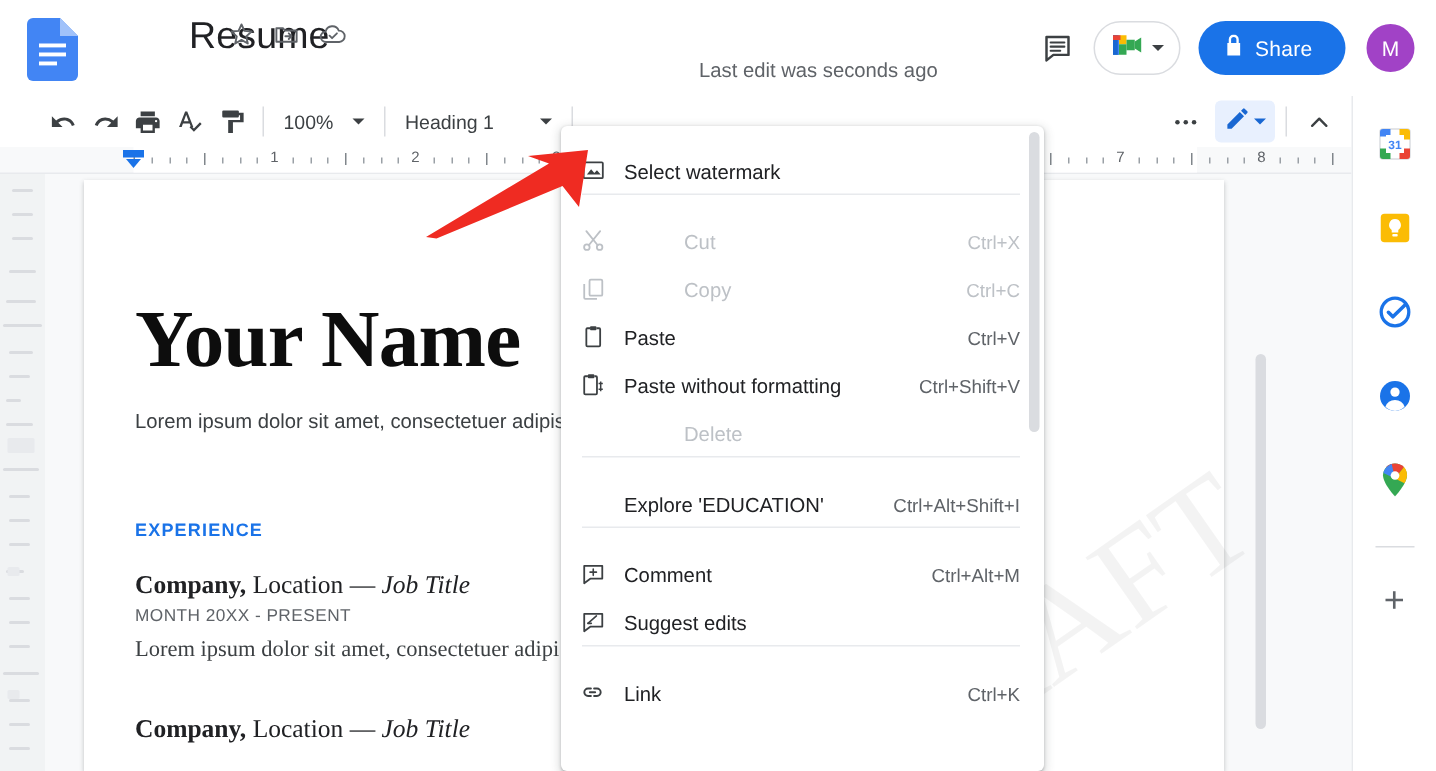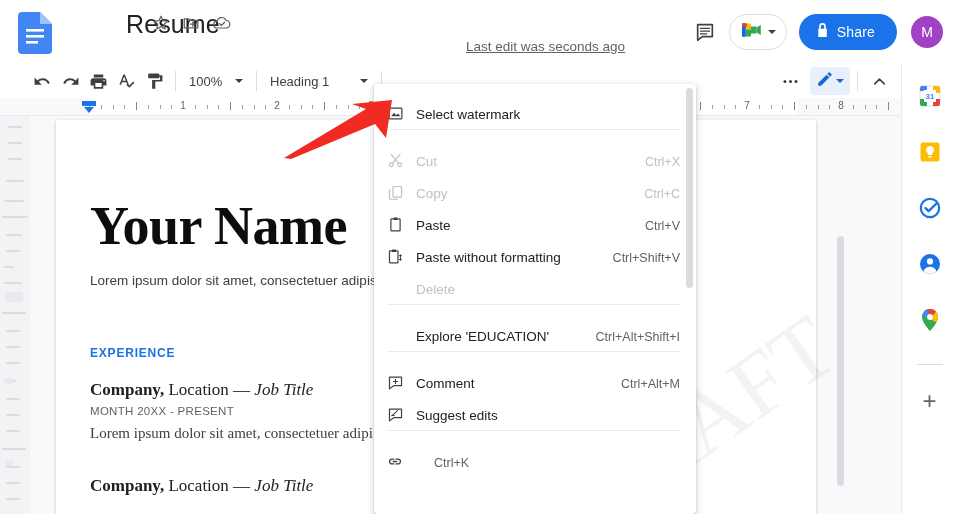--- a/index.html
+++ b/index.html
@@ -25,21 +25,21 @@
   }
   .title-icons { position: absolute; left: 152px; top: 14px; display: flex; gap: 12px; align-items: center; }
   .title-icons .ti { width: 18px; height: 18px; color: #5f6368; cursor: pointer; }
   .menubar { position: absolute; left: 66px; top: 37px; display: flex; gap: 0; align-items: center; }
   .menubar .mi {
     font-size: 13.5px; color: #3c4043; padding: 2px 7px; border-radius: 4px;
     cursor: pointer; white-space: nowrap;
   }
   .last-edit {
     position: absolute; left: 466px; top: 39px;
-    font-size: 13.5px; color: #5f6368; text-decoration: underline; cursor: pointer;
+    font-size: 13.5px; color: #5f6368; cursor: pointer;
     white-space: nowrap;
   }
   .hdr-right { position: absolute; right: 0; top: 0; height: 64px; display: flex; align-items: center; gap: 0; }
   .comment-btn {
     width: 36px; height: 36px; display: flex; align-items: center; justify-content: center;
     border-radius: 50%; cursor: pointer; margin-right: 6px;
   }
   .meet-btn {
     display: flex; align-items: center; gap: 3px;
     height: 36px; padding: 0 10px 0 9px;
@@ -160,21 +160,21 @@
     display: flex; align-items: flex-end; height: 32px; padding: 0 16px 0 0;
     cursor: pointer; position: relative;
   }
   .cm-item.disabled { cursor: default; }
   .cm-ico {
     width: 42px; flex: none; display: flex; align-items: center; justify-content: center;
     color: #3c4043;
   }
   .cm-item.disabled .cm-ico { color: #bdc1c6; }
   .cm-label { font-size: 13.5px; color: #202124; flex: 1; white-space: nowrap; }
-  .cm-item.disabled .cm-label { color: #bdc1c6; }
+  .cm-item.disabled .cm-label { color: #bdc1c6; margin-left: 40px; }
   .cm-accel { font-size: 12.5px; color: #5f6368; white-space: nowrap; margin-left: 18px; }
   .cm-item.disabled .cm-accel { color: #bdc1c6; }
   .cm-sep { height: 1px; background: #e8eaed; margin: 7px 16px 7px 14px; }
   .cm-scroll {
     position: absolute; right: 3px; top: 4px; width: 7px; height: 200px;
     background: #dadce0; border-radius: 4px; cursor: pointer;
   }
 
   
   .arrow-anno { position: absolute; left: 282px; top: 100px; z-index: 60; pointer-events: none; }
@@ -579,20 +579,21 @@
       </div>
       <div class="cm-sep"></div>
       <div class="cm-item">
         <span class="cm-ico">
           <svg width="18" height="17" viewBox="0 0 24 24" fill="none" stroke="currentColor" stroke-width="1.8" stroke-linecap="round">
             <path d="M9.5 12h5"></path>
             <path d="M10.5 8.5H7.8a3.5 3.5 0 0 0 0 7h2.7"></path>
             <path d="M13.5 8.5h2.7a3.5 3.5 0 0 1 0 7h-2.7"></path>
           </svg>
         </span>
+        <span class="cm-label">Link</span>
         <span class="cm-accel">Ctrl+K</span>
       </div>
       <div class="cm-scroll"></div>
     </div>
 
   <div class="arrow-anno">
     <svg width="115" height="60" viewBox="0 0 115 60">
       <path d="M2 58 L84 9 L70 4 L110 0 L104 38 L93 24 L9 59 Z" fill="#ef2b22"></path>
     </svg>
   </div>

